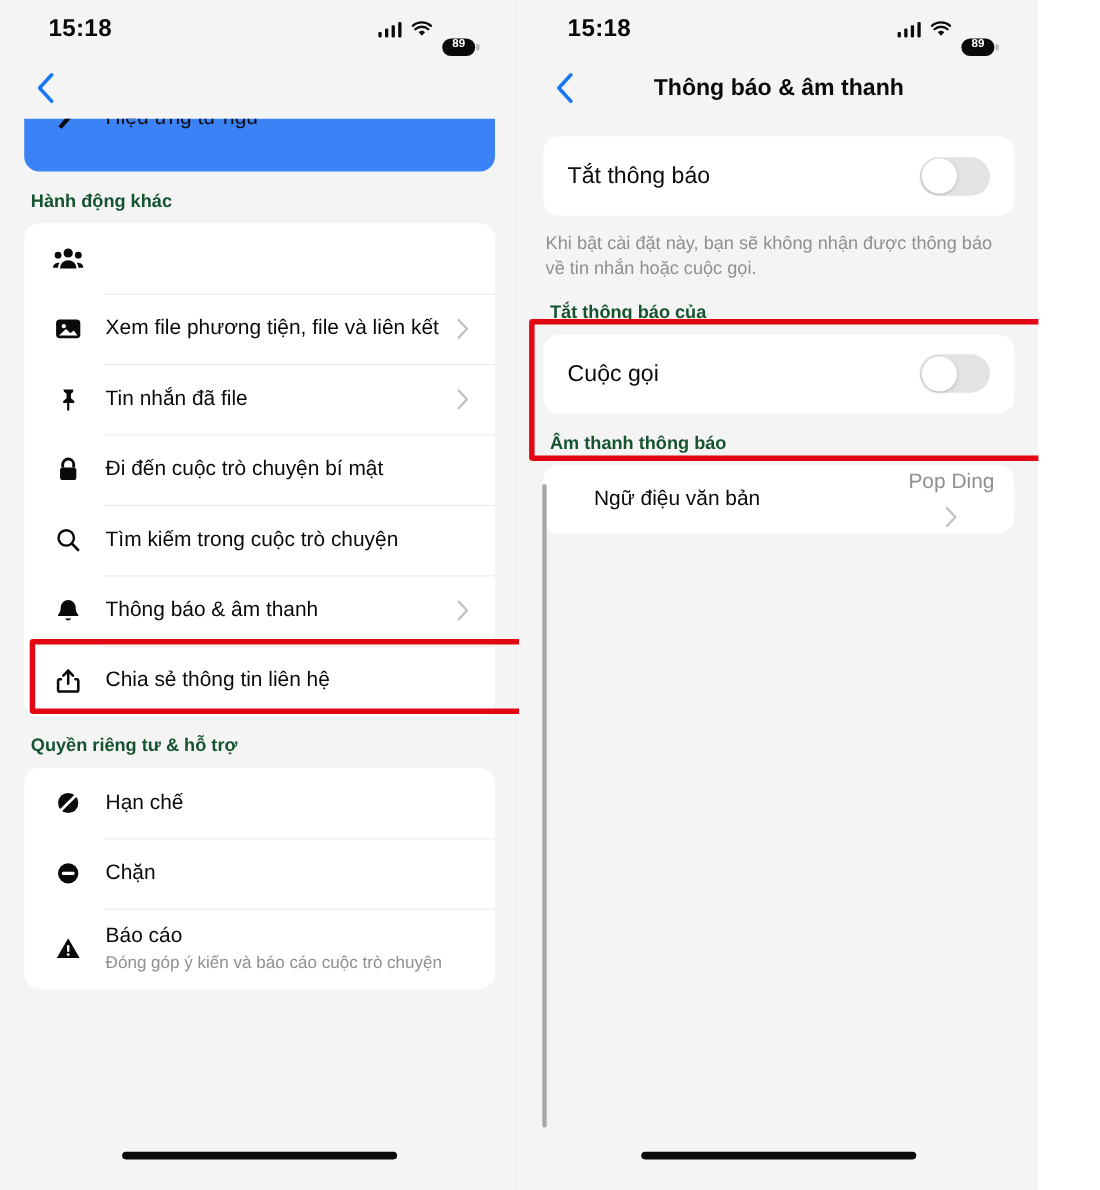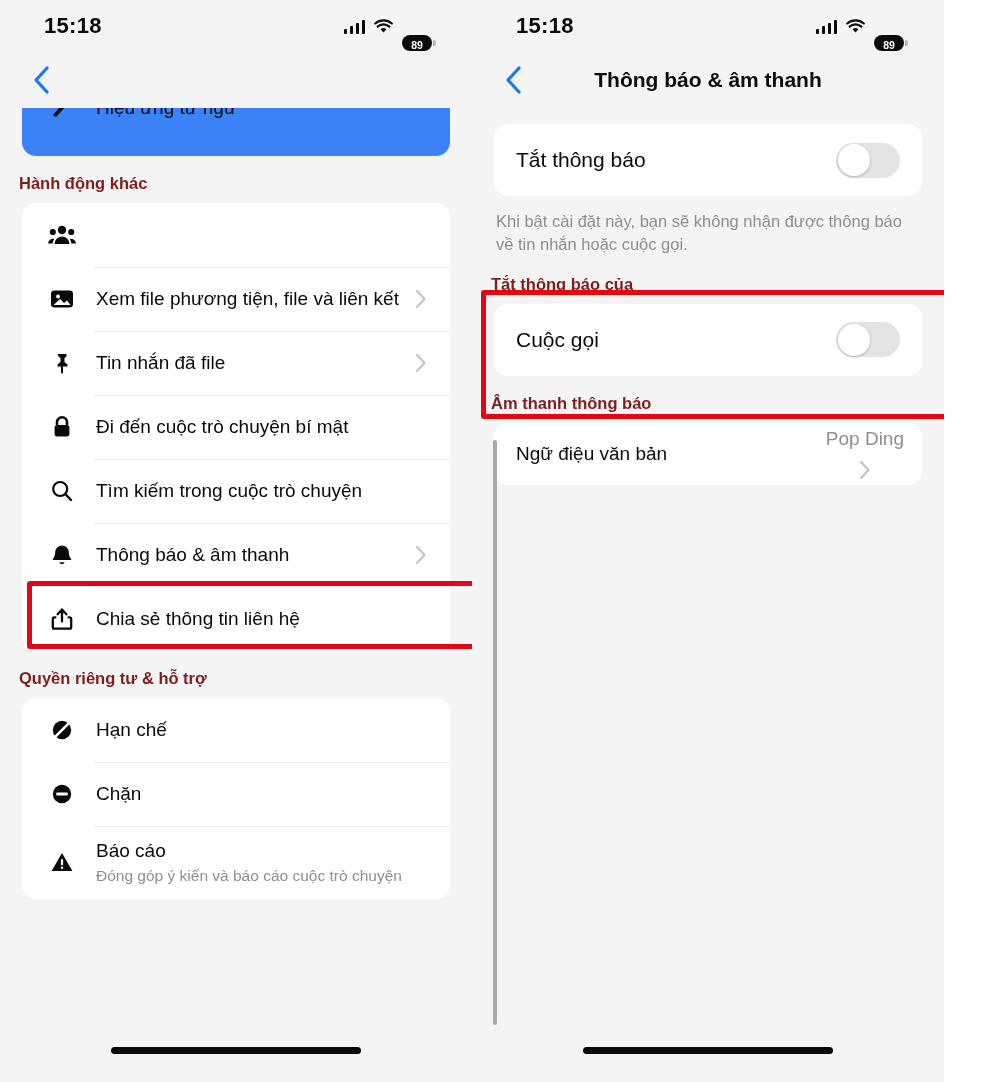--- a/index.html
+++ b/index.html
@@ -29,21 +29,21 @@
   .status-icons { display:flex; align-items:center; gap:9px; }
   .signal { display:flex; align-items:flex-end; gap:2.5px; height:15px; }
   .signal i { width:3.5px; background:#0a0a0a; border-radius:1px; display:block; }
   .signal i:nth-child(1){ height:5px; }
   .signal i:nth-child(2){ height:8px; }
   .signal i:nth-child(3){ height:11px; }
   .signal i:nth-child(4){ height:14px; }
   .wifi { width:19px; height:15px; position:relative; }
   .battery {
     width:30px; height:16px; border-radius:8px; background:#0a0a0a;
-    display:flex; align-items:flex-end; justify-content:center; position:relative;margin-top:33px;
+    display:flex; align-items:flex-start; justify-content:center; position:relative;margin-top:33px;
   }
   .battery span { color:#fff; font-size:10.5px; font-weight:bold; line-height:1; }
   .battery::after {
     content:""; position:absolute; right:-3.5px; top:5px;
     width:2.5px; height:6px; border-radius:0 2px 2px 0; background:#b9b9bb;
   }
 
   
   .navbar {
     height:56px; display:flex; align-items:center; position:relative;
@@ -59,22 +59,22 @@
     position:absolute; left:0; right:0; text-align:center;
     font-size:21px; font-weight:bold; color:#0a0a0a;
     pointer-events:none;
   }
 
   
   .card {
     margin:0 22px; background:#ffffff; border-radius:14px; overflow:hidden;
   }
   .section-header {
-    font-size:16.5px; color:#7f1d1d; font-weight:bold;
-    padding:18px 22px 10px 19px;
+    font-size:16.5px; color:#14532d; font-weight:bold;
+    padding:18px 22px 10px 28px;
   }
 
   .row {
     display:flex; align-items:center;
     padding:0 18px 0 20px;
     min-height:64px;
     position:relative;
     cursor:pointer;
   }
   .row + .row::before {
@@ -107,21 +107,21 @@
     background:#ffffff; box-shadow:0 1px 3px rgba(0,0,0,.22);
   }
   .help-text {
     font-size:16.5px; color:#8e8e93; line-height:1.42;
     padding:14px 24px 0 24px;
   }
   .value-row {
     display:flex; align-items:center; justify-content:space-between;
     padding:0 18px 0 22px; min-height:62px; cursor:pointer;
   }
-  .value-left { font-size:19px; color:#0a0a0a; }
+  .value-left { font-size:19px; color:#0a0a0a;margin-left:24px; }
   .value-right { display:flex; align-items:center; gap:10px;flex-direction:column; }
   .value-text { font-size:19px; color:#8e8e93; }
 
   
   .highlight {
     position:absolute; border:5px solid #e30613; border-radius:3px;
     pointer-events:none;
   }
   #hl-left { left:27px; top:581px; width:451px; height:68px; }
   #hl-right { left:9px; top:290px; width:481px; height:129px; }

